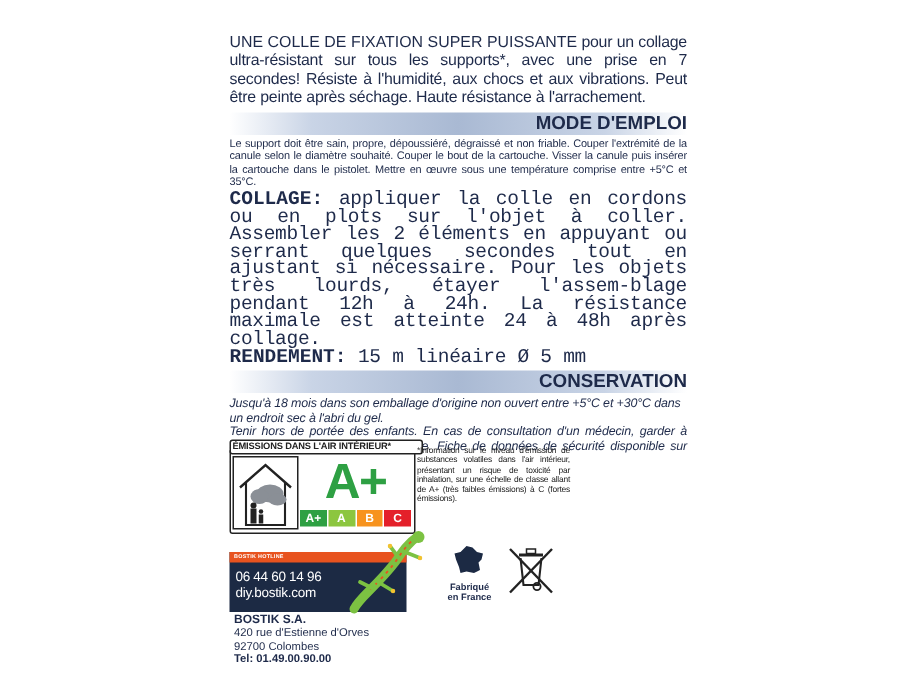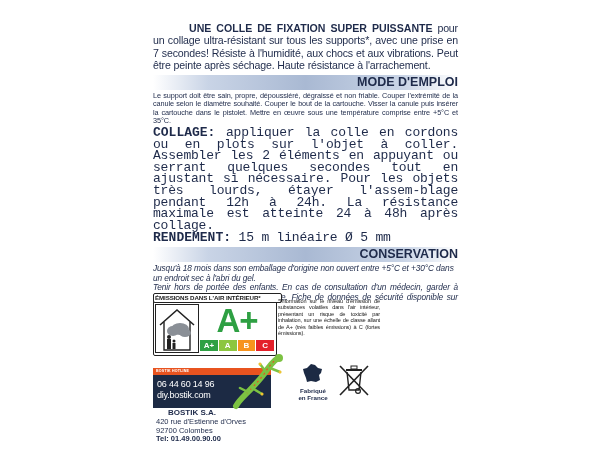--- a/index.html
+++ b/index.html
@@ -1,19 +1,19 @@
 <!DOCTYPE html>
 <html><head>
 <meta charset="utf-8">
 <style>
   html, body { margin: 0; padding: 0; background: #ffffff; }
   body { width: 600px; height: 466px; position: relative; overflow: hidden; font-family: "Liberation Sans", sans-serif; color: #1e2a4a; }
   .label { position: absolute; left: 153px; top: 22px; width: 305px; }
   .intro { font-size: 10.6px; line-height: 12.4px; margin: 0; color: #1e2a4a; letter-spacing: -0.15px; }
-  .intro b { font-weight: 700; letter-spacing: 0; margin-left: 36px; }
+  .intro b { font-weight: 400; letter-spacing: 0; }
   .section-head { margin: 3px 0 2px; height: 15px; line-height: 15px; text-align: right; font-weight: 700; font-size: 12.5px; color: #1e2a4a; background: linear-gradient(90deg, #ffffff 0%, #c9d4e6 18%, #a9b9d3 50%, #c9d4e6 82%, #ffffff 100%); }
   .small { font-size: 7.3px; line-height: 8.6px; margin: 0; letter-spacing: -0.1px; }
   .para { font-size: 13px; line-height: 11.6px; margin: 1px 0 0; letter-spacing: -0.2px; font-family: Liberation Mono, monospace; }
   .para b { font-weight: 700; letter-spacing: 0; }
   .body8 { font-size: 8.3px; line-height: 9.6px; margin: 0; letter-spacing: -0.1px; font-style: italic; }
   .justify { text-align: justify; }
 
   
   .emis { position: absolute; left: 153px; top: 299px; width: 122px; height: 55px; border: 1.5px solid #222; border-radius: 2px; background: #fff; }
   .emis-title { position: absolute; left: 153px; top: 293px; width: 125px; font-size: 6.2px; font-weight: 700; color: #222; background: #fff; border: 1.2px solid #222; border-radius: 2px; padding: 0 1px; height: 8px; line-height: 8px; letter-spacing: -0.1px; white-space: nowrap; overflow: hidden; }
@@ -22,21 +22,21 @@
   .grades { position: absolute; left: 200px; top: 340px; width: 74px; height: 11px; display: flex; gap: 1px; }
   .grades div { flex: 1; font-size: 8px; font-weight: 700; color: #fff; text-align: center; line-height: 11px; }
   .emis-note { position: absolute; left: 278px; top: 298px; width: 102px; font-size: 5.6px; line-height: 6.4px; color: #222; text-align: justify; letter-spacing: -0.15px; }
 
   .hotline { position: absolute; left: 153px; top: 368px; width: 118px; height: 40px; background: #1c2a44; }
   .hotline-bar { position: absolute; left: 153px; top: 368px; width: 118px; height: 7px; background: #e8531f; font-size: 3.6px; font-weight: 700; color: #fff; line-height: 7px; padding-left: 3px; box-sizing: border-box; letter-spacing: 0.2px; }
   .hotline-phone { position: absolute; left: 157px; top: 379px; font-size: 9px; color: #fff; letter-spacing: -0.2px; }
   .hotline-web { position: absolute; left: 157px; top: 390px; font-size: 9px; color: #fff; letter-spacing: -0.2px; }
 
   .company { position: absolute; left: 156px; top: 409px; font-size: 7.5px; line-height: 8.8px; color: #1e2a4a; }
-  .company .name { font-weight: 700; font-size: 8px; margin-left: 12px; }
+  .company .name { font-weight: 700; font-size: 8px; }
   .company .tel { font-weight: 700; }
 
   .france { position: absolute; left: 296px; top: 363px; width: 34px; text-align: center; }
   .france-label { font-size: 6.2px; line-height: 7.2px; font-weight: 700; color: #1e2a4a; }
   .weee { position: absolute; left: 336px; top: 362px; width: 36px; height: 36px; }
   .gecko { position: absolute; left: 228px; top: 352px; width: 60px; height: 60px; }
 </style>
 </head>
 <body>
 

